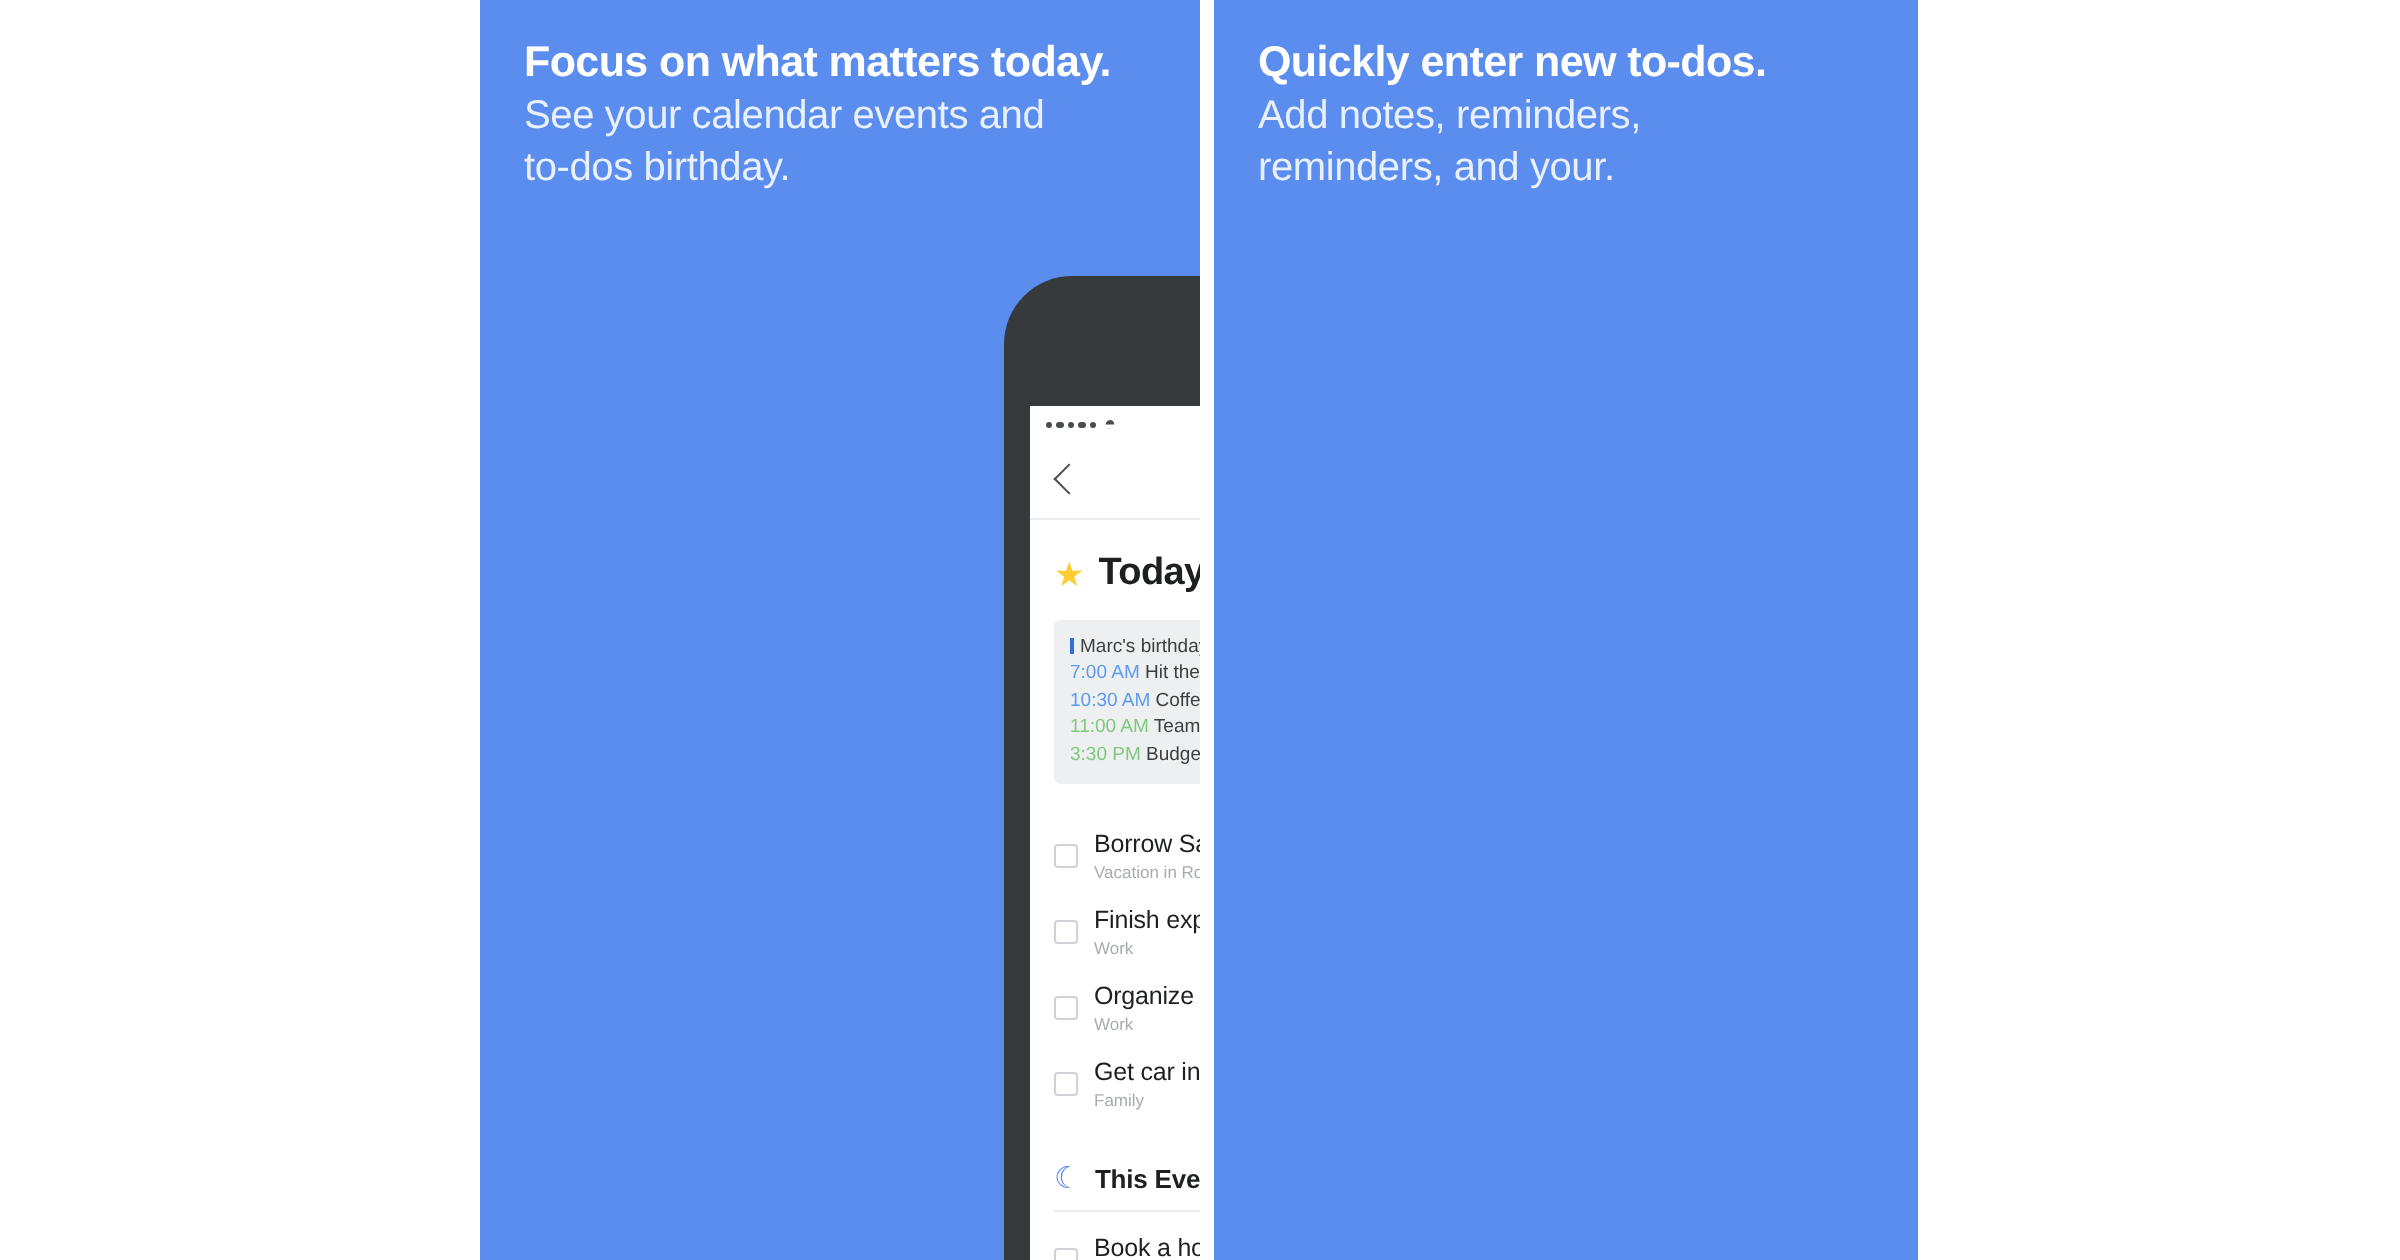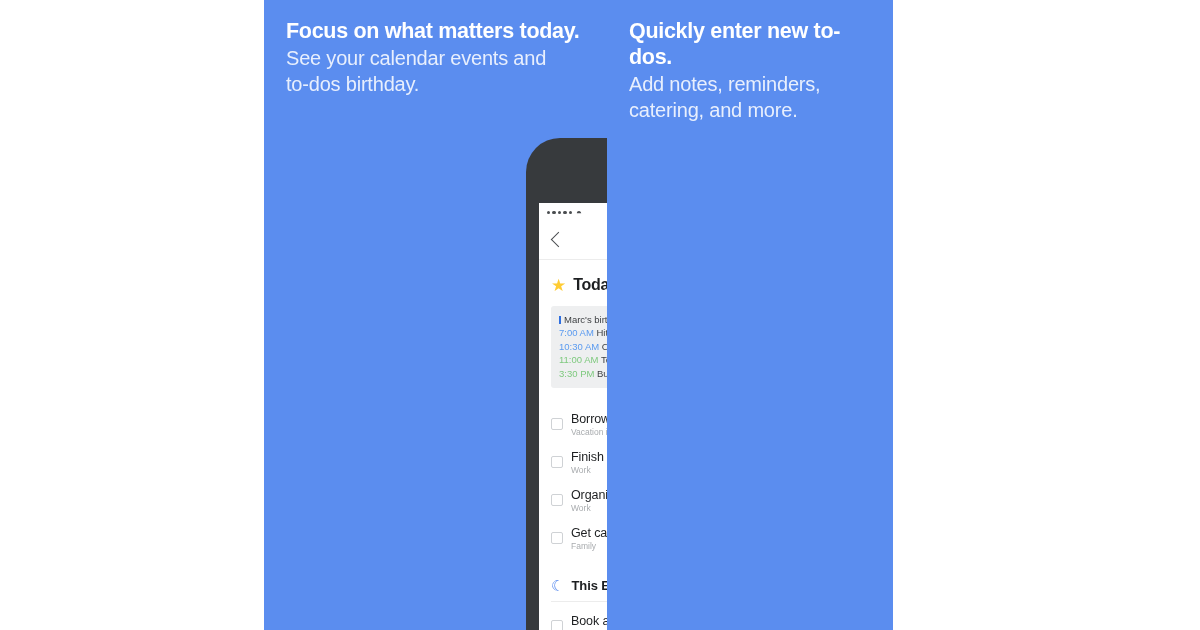--- a/index.html
+++ b/index.html
@@ -5,22 +5,22 @@
   html,body{margin:0;padding:0;}
   body{
     width:1200px;height:630px;overflow:hidden;background:#ffffff;
     font-family:"Liberation Sans","DejaVu Sans",sans-serif;
     -webkit-font-smoothing:antialiased;
   }
   .stage{position:relative;width:1200px;height:630px;background:#fff;}
 
   
   .panel{position:absolute;top:0;height:630px;background:#5b8def;overflow:hidden;}
-  #panel-left{left:240px;width:360px;margin-left:24px;}
-  #panel-right{left:607px;width:286px;}
+  #panel-left{left:240px;width:360px;}
+  #panel-right{left:607px;width:352px;}
 
   .promo{position:absolute;left:22px;right:10px;top:18px;}
   .promo .headline{
     font-size:21.5px;font-weight:bold;color:#ffffff;letter-spacing:-0.3px;
     line-height:26px;margin:0 0 2px 0;
   }
   .promo .sub{
     font-size:20px;font-weight:normal;color:#e8effd;letter-spacing:-0.2px;
     line-height:25.5px;margin:0;
   }
@@ -45,21 +45,21 @@
   
   .navbar{height:38px;display:flex;align-items:center;justify-content:space-between;
     padding:0 12px;border-bottom:1px solid #ececec;box-sizing:border-box;}
   .back-chevron{width:11px;height:19px;position:relative;cursor:pointer;}
   .back-chevron:before{content:"";position:absolute;left:2px;top:3px;width:10px;height:10px;
     border-left:1.8px solid #4a4d50;border-bottom:1.8px solid #4a4d50;
     transform:rotate(45deg);}
 
   .app-body{padding:0 12px;}
   .sec-head{display:flex;align-items:center;gap:7px;margin:16px 0 12px 0;}
-  .sec-head.today .title{font-size:16px;font-weight:bold;color:#1d1f21;letter-spacing:-0.3px;}
+  .sec-head.today .title{font-size:19px;font-weight:bold;color:#1d1f21;letter-spacing:-0.3px;}
   .star{color:#ffcc33;font-size:17px;line-height:1;}
   .moon{color:#5b8def;font-size:15px;line-height:1;}
 
   .events{background:#eeeff0;border-radius:3px;padding:7px 8px 8px 8px;}
   .ev{font-size:9.5px;line-height:13.4px;color:#3c3f42;white-space:nowrap;}
   .ev .bar{display:inline-block;width:2px;height:8px;background:#2f6fe0;vertical-align:-1px;
     margin-right:3px;}
   .ev .t{font-weight:normal;}
   .ev .t.blue{color:#5b9bf0;}
   .ev .t.green{color:#7ec97e;}
@@ -191,18 +191,18 @@
 
         </div>
       </div>
     </div>
   </div>
 
   <div class="panel" id="panel-right">
     <div class="promo">
       <div class="headline">Quickly enter new to-dos.</div>
       <div class="sub">Add notes, reminders,</div>
-      <div class="sub">catering, and more.</div>
+      <div class="sub">reminders, and your.</div>
     </div>
 
   </div>
 
 </div>
 
 </body></html>

